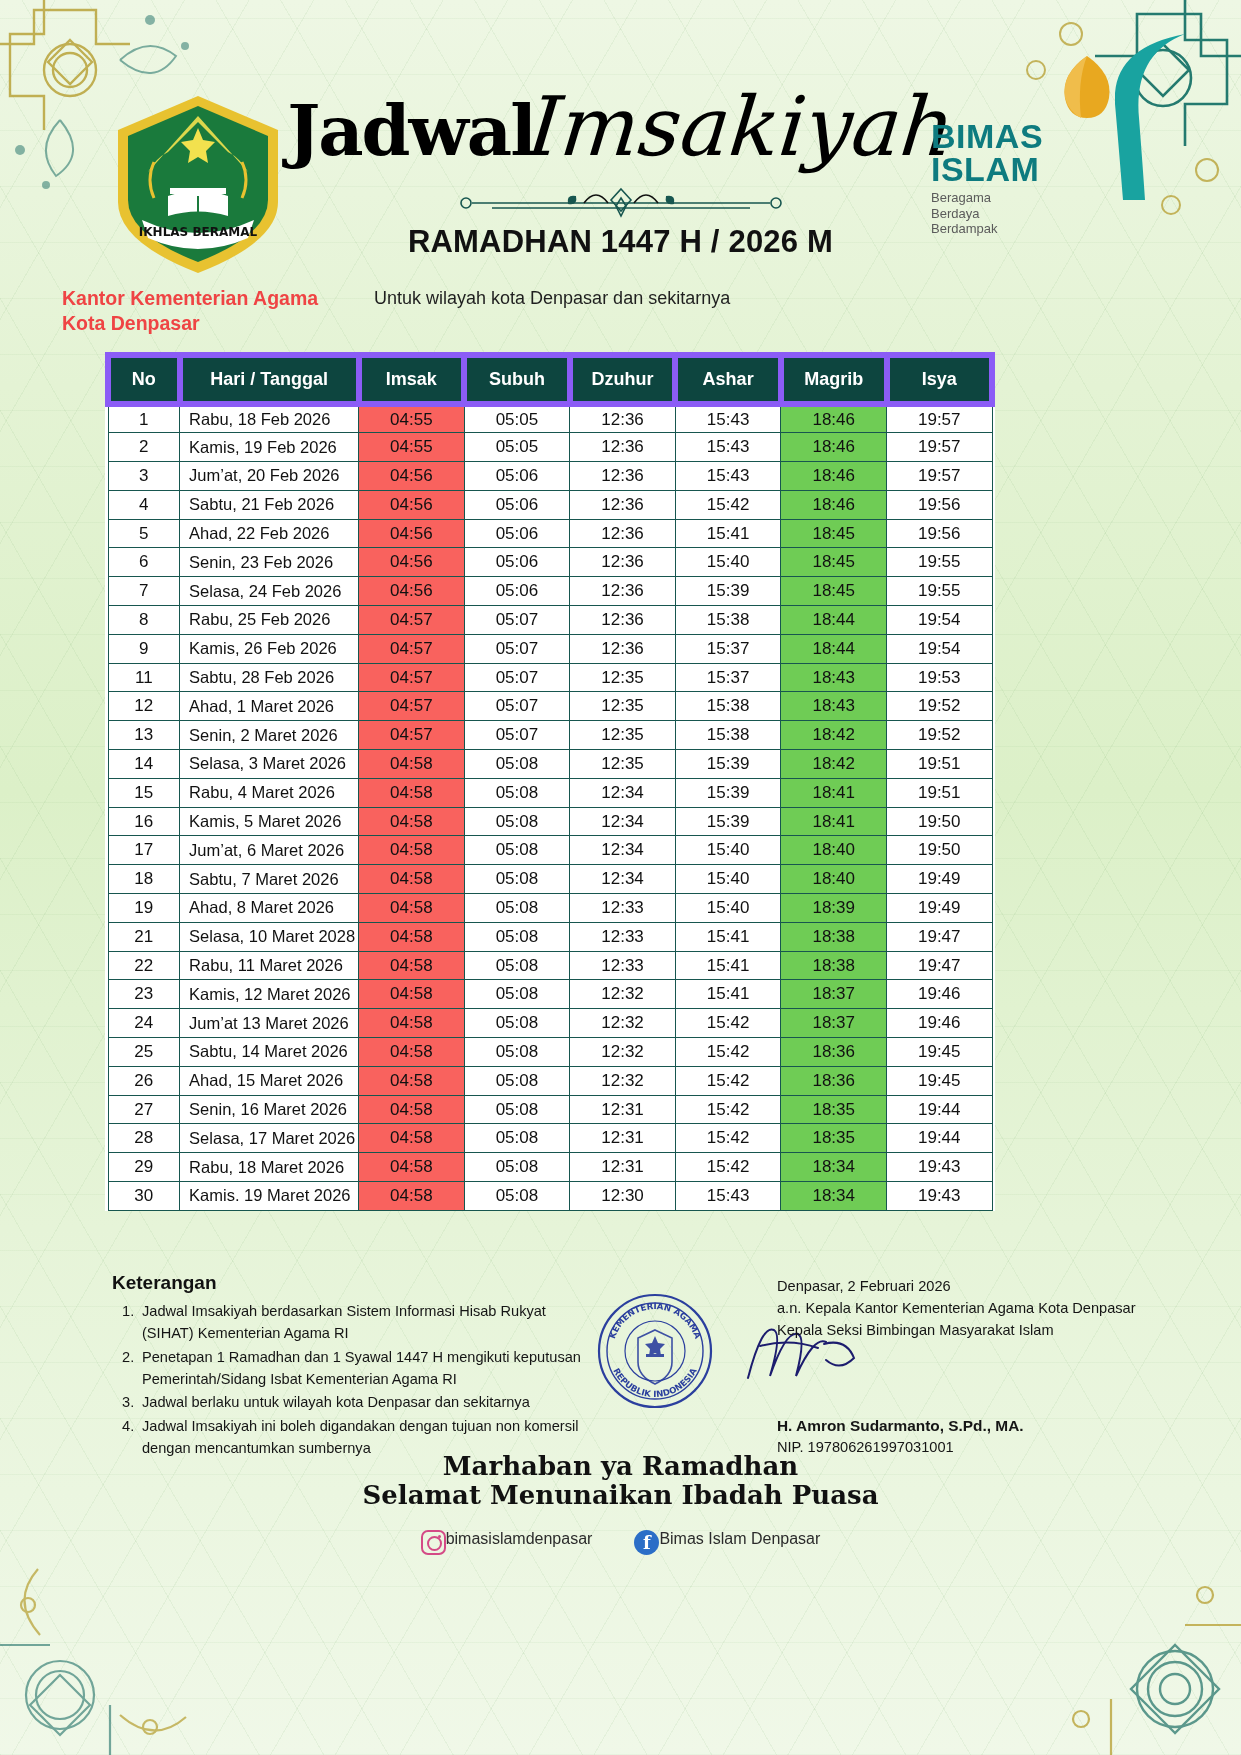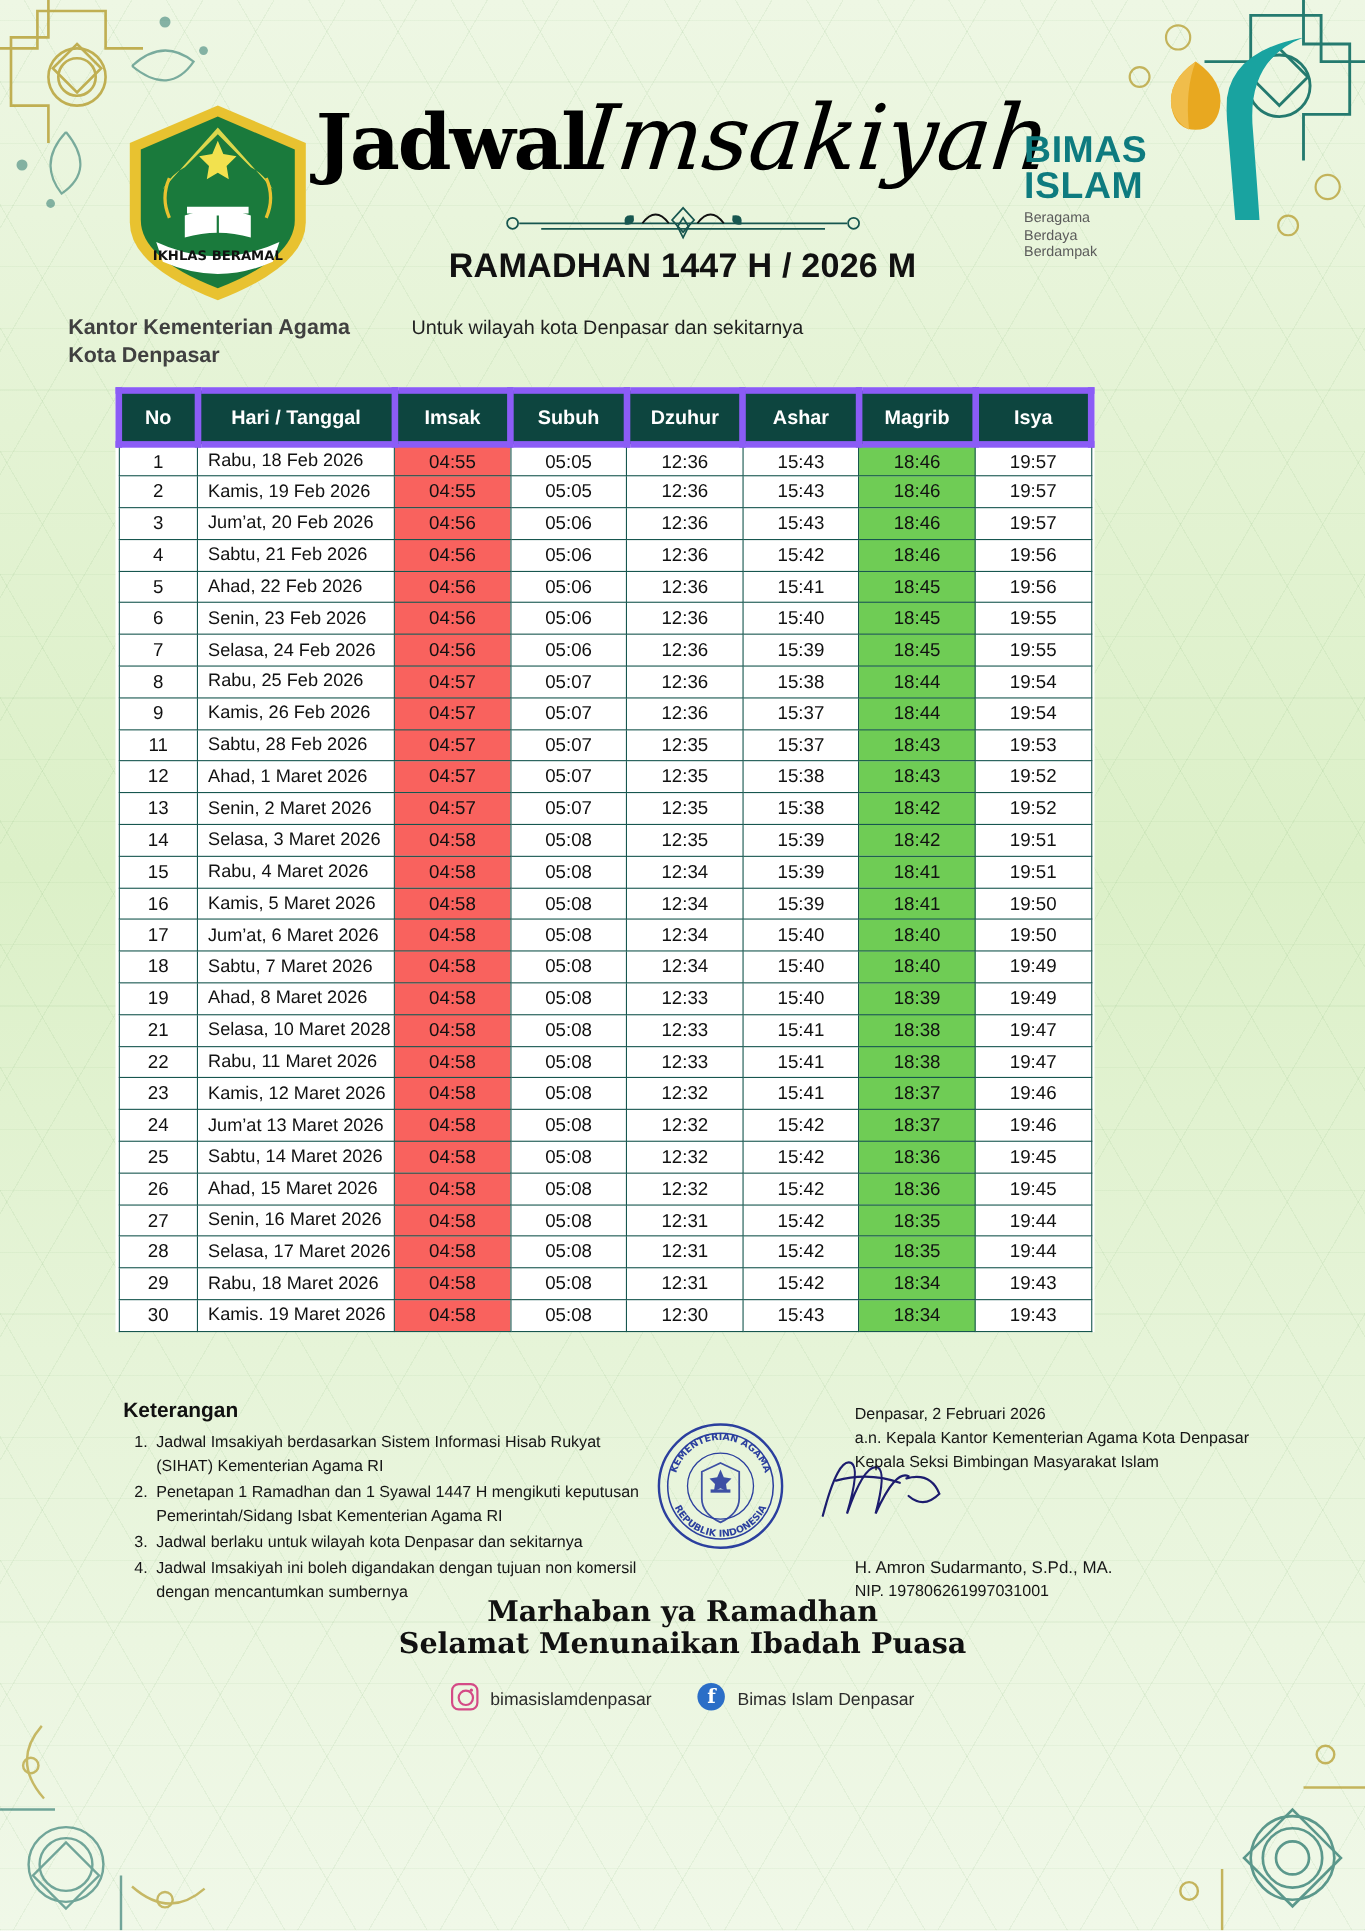--- a/index.html
+++ b/index.html
@@ -45,21 +45,21 @@
   .divider { margin-top:16px; height:36px; }
   .ramadhan {
     margin-top:4px; font-size:31px; font-weight:700; color:#111;
     letter-spacing:.2px;
   }
   .bimas { position:absolute; right:140px; top:120px; width:170px; text-align:left; }
   .bimas-txt1 { font-size:34px; font-weight:700; color:#0e7b7f; line-height:.96; letter-spacing:.5px; }
   .bimas-sub { font-size:13px; color:#5b5b5b; line-height:1.18; margin-top:5px; }
   .kanwil {
     position:absolute; left:62px; top:286px; width:300px;
-    font-size:19.5px; font-weight:700; color:#404040; line-height:1.28;
+    font-size:19.5px; font-weight:700; color:#ef4444; line-height:1.28;
   }
   .wilayah { position:absolute; left:374px; top:288px; font-size:18px; color:#1f1f1f; }
 
   
   .table-wrap { position:absolute; left:105px; top:352px; width:890px; }
   table { border-collapse:collapse; width:100%; background:#fff; }
   thead th {
     background:#0d453f; color:#fff; font-size:18px; font-weight:700;
     padding:11px 0; border:6px solid #8b5cf6; text-align:center;
   }
@@ -80,38 +80,38 @@
   .ket-title { font-size:19px; font-weight:700; color:#111; margin-bottom:6px; }
   .ket-list { list-style:none; counter-reset:k; }
   .ket-list li {
     counter-increment:k; position:relative; padding-left:30px;
     font-size:14.6px; line-height:1.53; color:#151515; margin-bottom:1px;
   }
   .ket-list li::before { content:counter(k) "."; position:absolute; left:10px; }
 
   .sign { position:absolute; right:84px; top:4px; width:380px; text-align:left; }
   .sign div { font-size:14.6px; color:#151515; line-height:1.5; }
-  .sign .name { font-weight:400; font-size:15.4px; margin-top:72px; }
+  .sign .name { font-weight:700; font-size:15.4px; margin-top:72px; }
   .stamp {
     position:absolute; left:596px; top:20px; width:118px; height:118px;
   }
   .signature { position:absolute; left:738px; top:44px; width:130px; height:78px; }
 
   .marhaban {
     position:absolute; left:0; right:0; top:1452px; text-align:center;
     font-family:"DejaVu Serif", serif; font-weight:700; color:#111;
   }
   .marhaban .l1 { font-size:26px; line-height:1.12; }
   .marhaban .l2 { font-size:26px; line-height:1.12; }
 
   .social {
     position:absolute; left:0; right:0; top:1530px;
     display:flex; justify-content:center; align-items:center; gap:42px;
   }
-  .social-item { display:flex; align-items:flex-end; gap:11px; font-size:16px; color:#2b2b2b; }
+  .social-item { display:flex; align-items:flex-start; font-size:16px; color:#2b2b2b; }
   .ig-icon {
     width:25px; height:25px; border:2.3px solid #d44a86; border-radius:7px;
     position:relative; display:inline-block;
   }
   .ig-icon::before {
     content:""; position:absolute; width:11px; height:11px; border:2.3px solid #d44a86;
     border-radius:50%; left:4px; top:4px;
   }
   .ig-icon::after {
     content:""; position:absolute; width:3.4px; height:3.4px; background:#d44a86;

